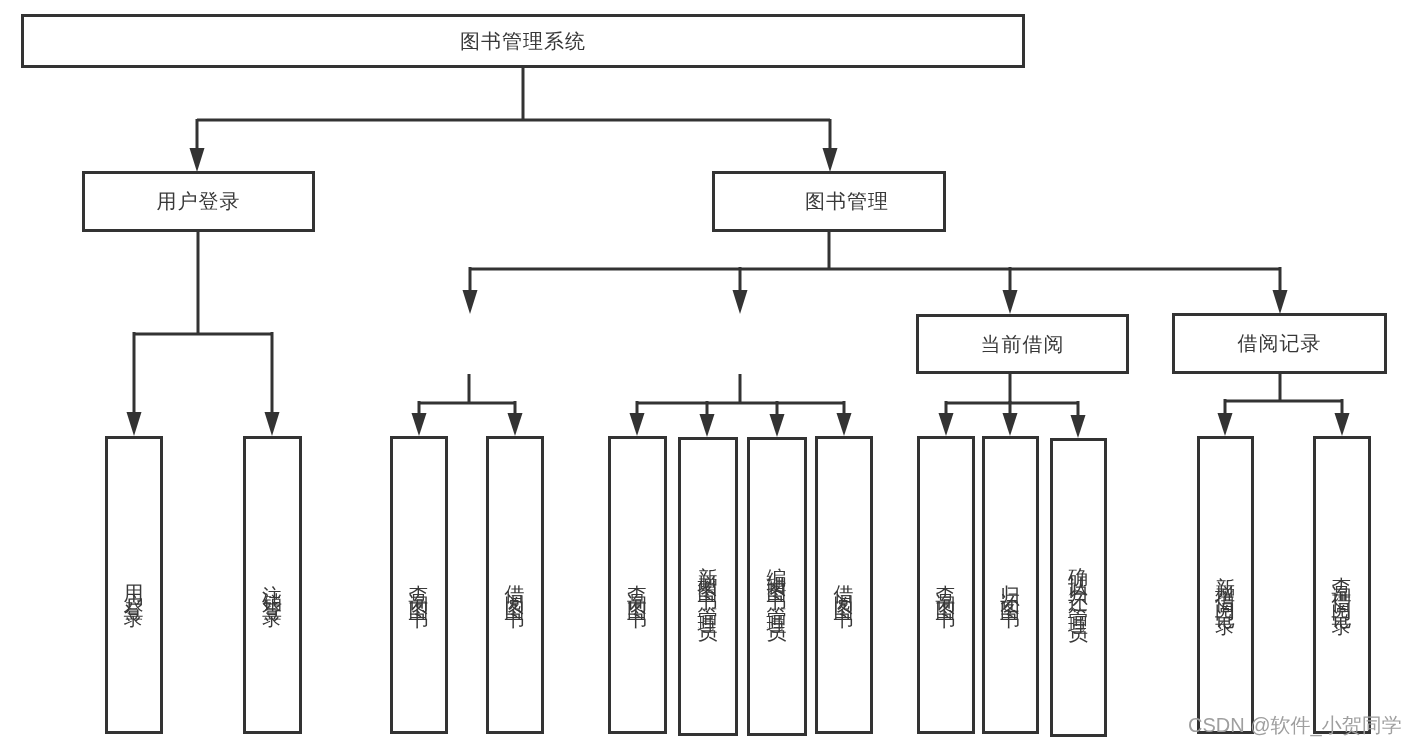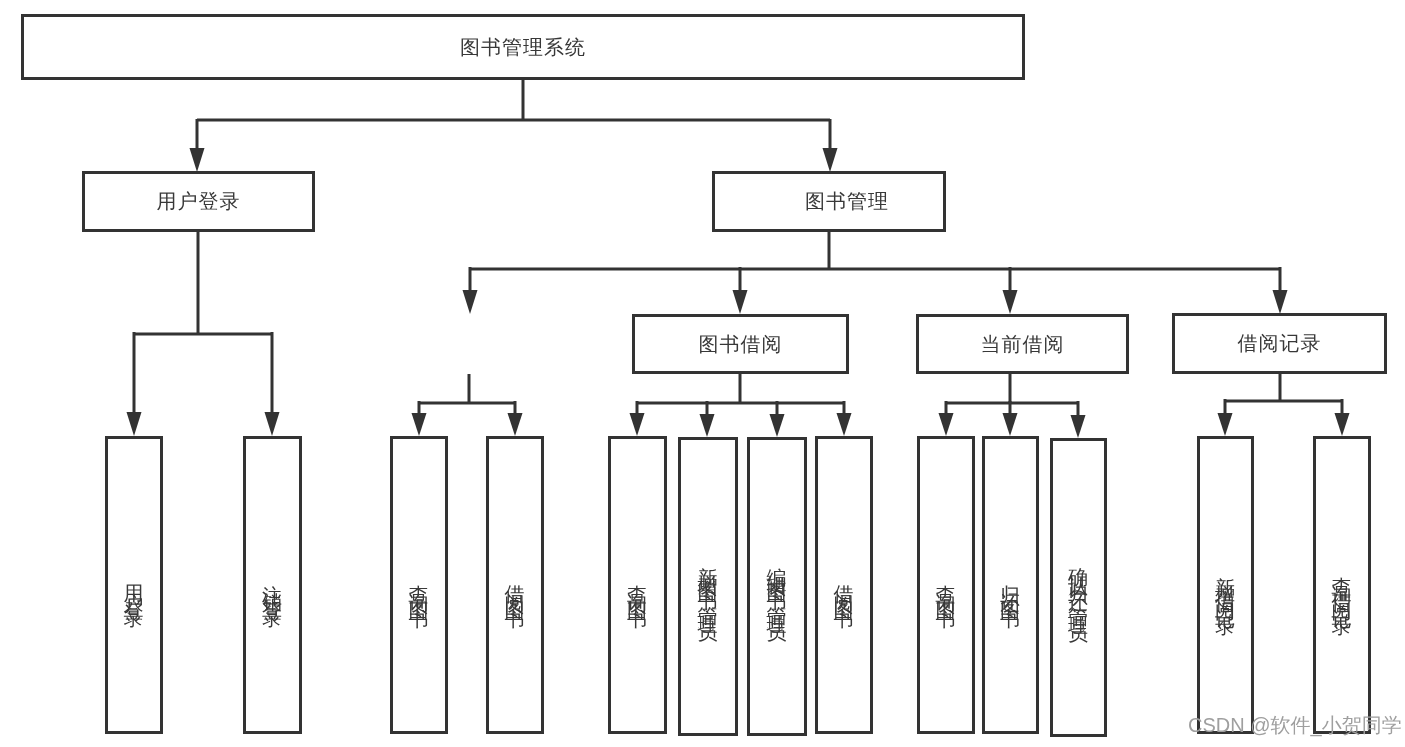--- a/index.html
+++ b/index.html
@@ -111,34 +111,31 @@
       <polygon points="769.5,414 784.5,414 777,437"></polygon>
       <polygon points="836.5,413 851.5,413 844,436"></polygon>
       <polygon points="938.5,413 953.5,413 946,436"></polygon>
       <polygon points="1002.5,413 1017.5,413 1010,436"></polygon>
       <polygon points="1070.5,415 1085.5,415 1078,438"></polygon>
       <polygon points="1217.5,413 1232.5,413 1225,436"></polygon>
       <polygon points="1334.5,413 1349.5,413 1342,436"></polygon>
     </g>
   </svg>
 
-  <div class="node h-node" style="left:21px; top:14px; width:1004px; height:66px;">
+  <div class="node h-node" style="left:21px; top:14px; width:1004px; height:54px;">
     <span>图书管理系统</span>
   </div>
 
   <div class="node h-node" style="left:82px; top:171px; width:233px; height:61px;">
     <span>用户登录</span>
   </div>
   <div class="node h-node" style="left:712px; top:171px; width:234px; height:61px;padding-left:36px;">
     <span>图书管理</span>
   </div>
 
-  <div class="node h-node" style="left:632px; top:314px; width:217px; height:60px;">
-    <span>图书借阅</span>
-  </div>
   <div class="node h-node" style="left:904px; top:314px; width:213px; height:60px;margin-left:12px;">
     <span>当前借阅</span>
   </div>
   <div class="node h-node" style="left:1172px; top:313px; width:215px; height:61px;">
     <span>借阅记录</span>
   </div>
 
   <div class="node v-node" style="left:105px; top:436px; width:58px; height:298px;">
     <span>用户登录</span>
   </div>

